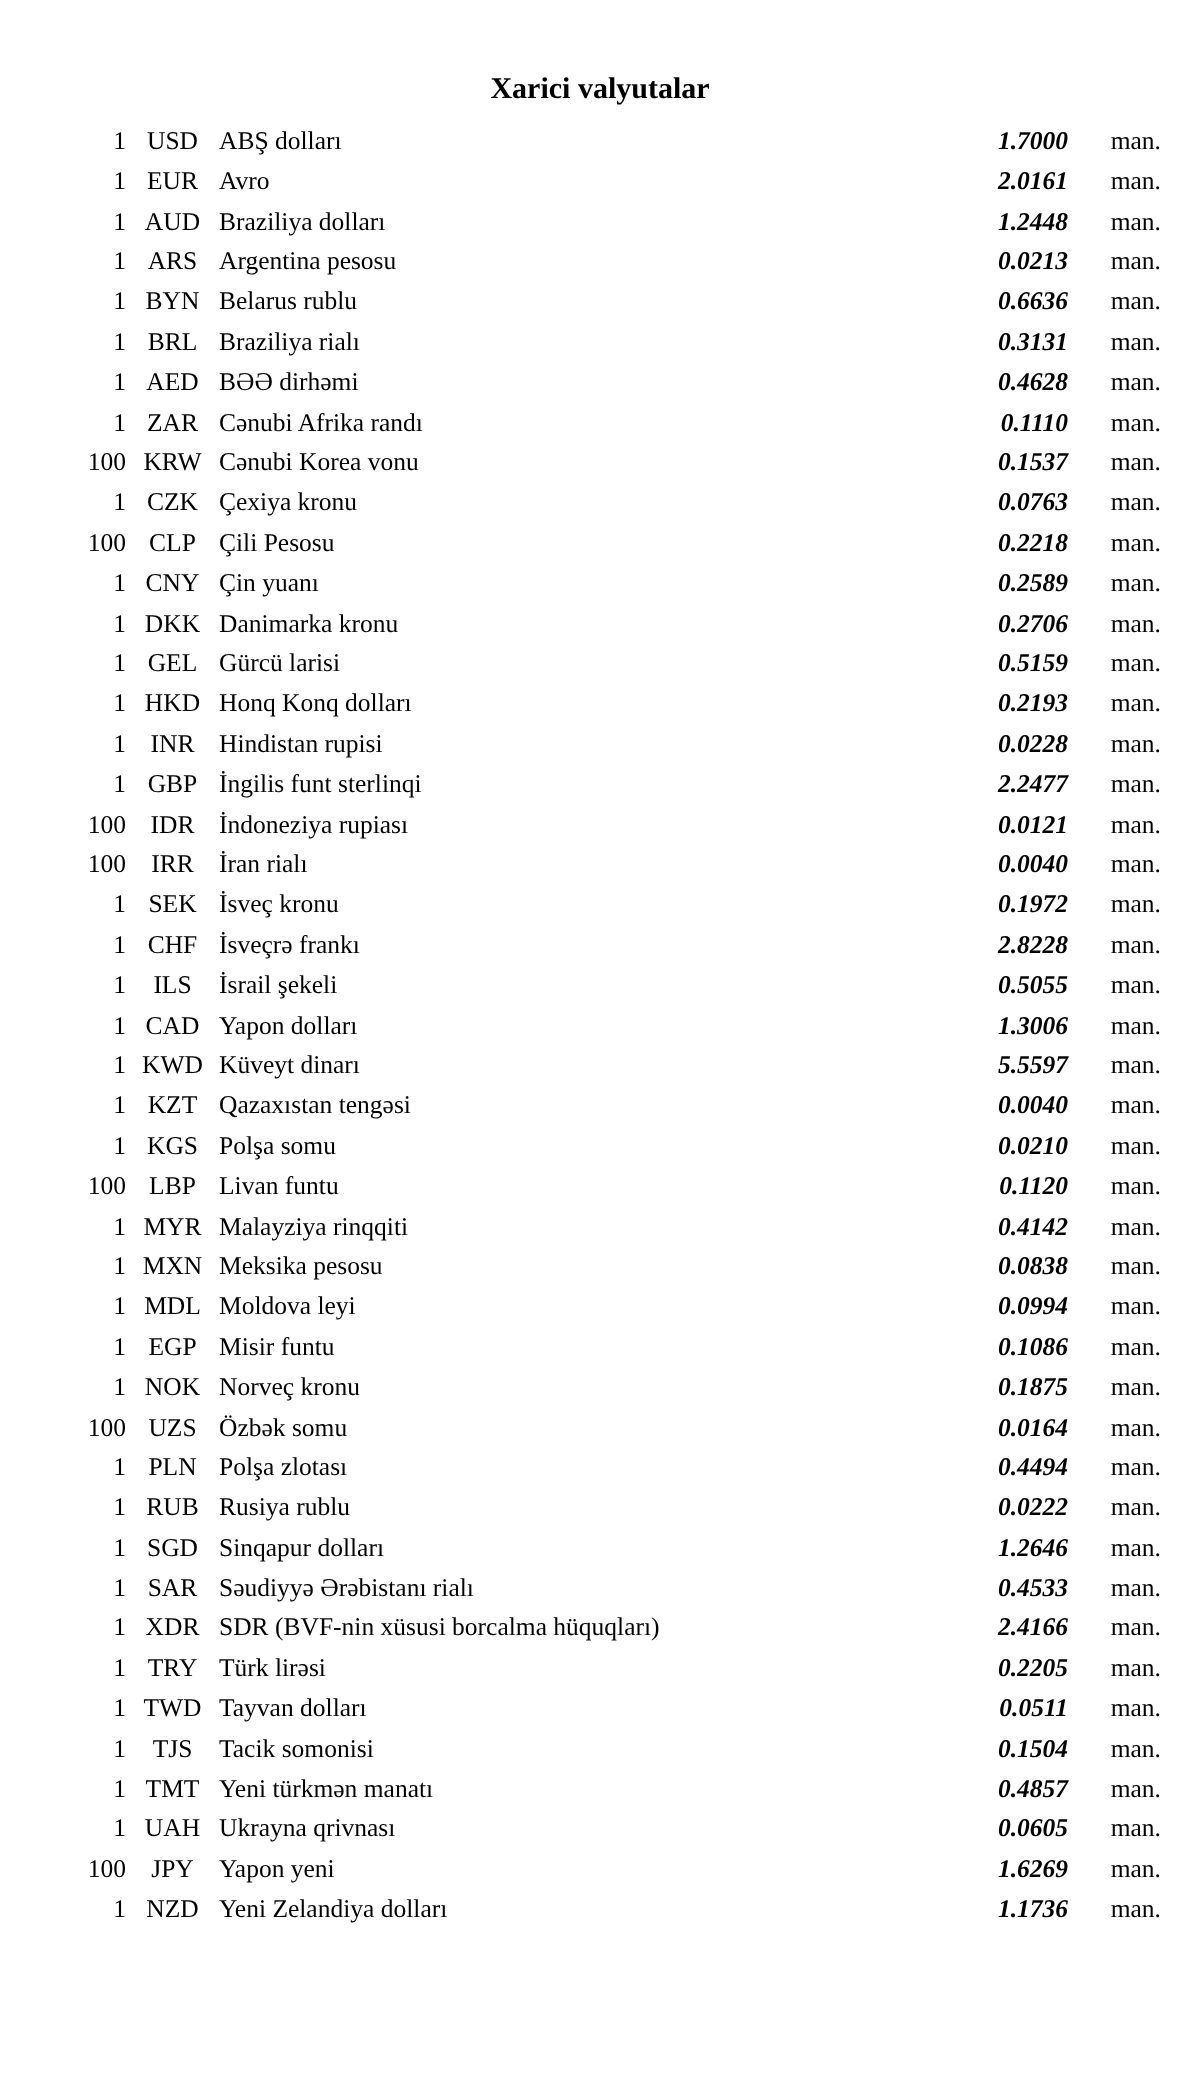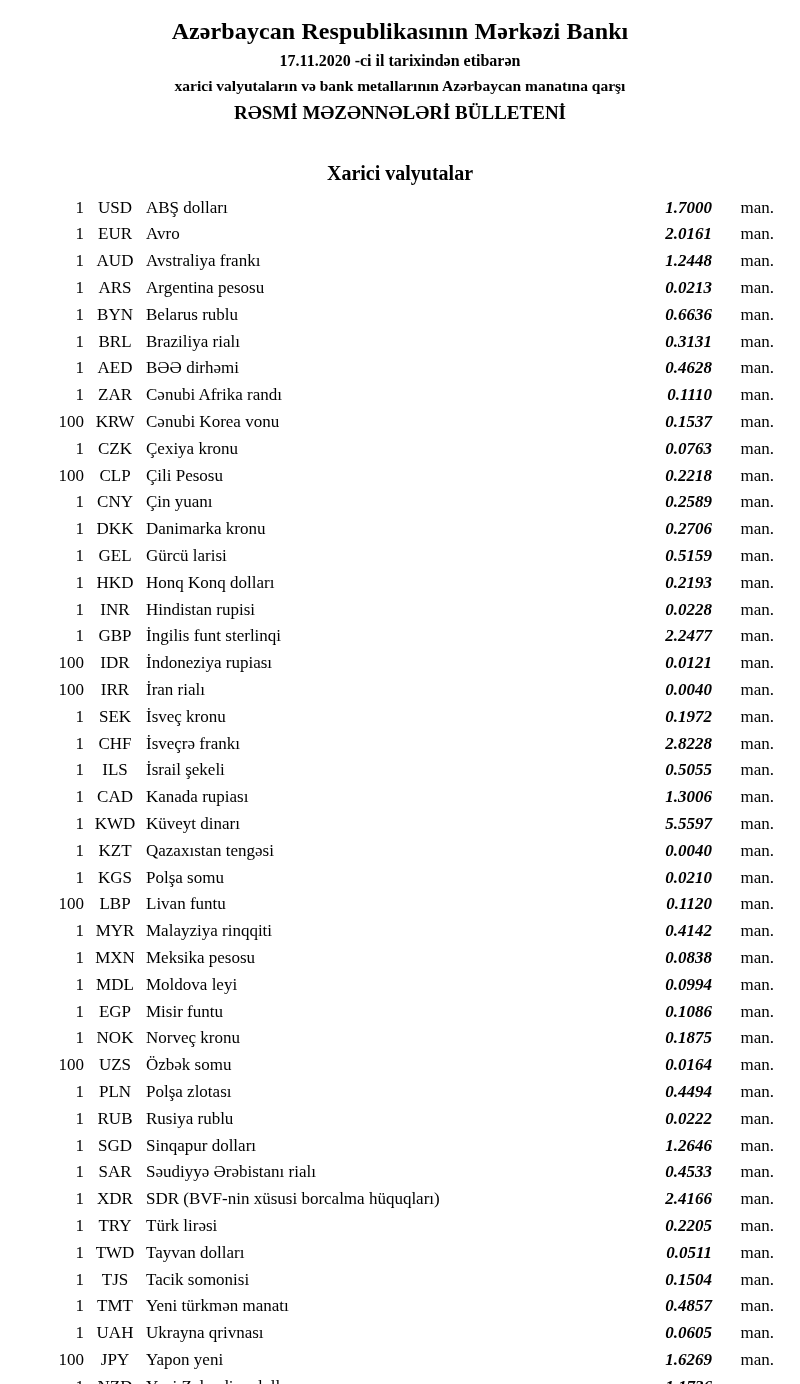--- a/index.html
+++ b/index.html
@@ -91,26 +91,20 @@
   }
   td.c-unit.tight {
     padding-left: 6px;
   }
 </style>
 </head>
 <body>
 
 <div class="page">
 
-  <div class="header">
-    <div class="title-main">Azərbaycan Respublikasının Mərkəzi Bankı</div>
-    <div class="title-date">17.11.2020 -ci il tarixindən etibarən</div>
-    <div class="title-sub">xarici valyutaların və bank metallarının Azərbaycan manatına qarşı</div>
-    <div class="title-bulletin">RƏSMİ MƏZƏNNƏLƏRİ BÜLLETENİ</div>
-  </div>
 
   <div class="section-title">Xarici valyutalar</div>
 
   <table class="rates">
     <tbody id="rates-body">
         <tr>
           <td class="c-amount">1</td>
           <td class="c-code">USD</td>
           <td class="c-name">ABŞ dolları</td>
           <td class="c-rate">1.7000</td>
@@ -119,21 +113,21 @@
         <tr>
           <td class="c-amount">1</td>
           <td class="c-code">EUR</td>
           <td class="c-name">Avro</td>
           <td class="c-rate">2.0161</td>
           <td class="c-unit">man.</td>
         </tr>
         <tr>
           <td class="c-amount">1</td>
           <td class="c-code">AUD</td>
-          <td class="c-name">Avstraliya frankı</td>
+          <td class="c-name">Braziliya dolları</td>
           <td class="c-rate">1.2448</td>
           <td class="c-unit">man.</td>
         </tr>
         <tr>
           <td class="c-amount">1</td>
           <td class="c-code">ARS</td>
           <td class="c-name">Argentina pesosu</td>
           <td class="c-rate">0.0213</td>
           <td class="c-unit">man.</td>
         </tr>
@@ -259,21 +253,21 @@
         <tr>
           <td class="c-amount">1</td>
           <td class="c-code">ILS</td>
           <td class="c-name">İsrail şekeli</td>
           <td class="c-rate">0.5055</td>
           <td class="c-unit">man.</td>
         </tr>
         <tr>
           <td class="c-amount">1</td>
           <td class="c-code">CAD</td>
-          <td class="c-name">Kanada rupiası</td>
+          <td class="c-name">Yapon dolları</td>
           <td class="c-rate">1.3006</td>
           <td class="c-unit">man.</td>
         </tr>
         <tr>
           <td class="c-amount">1</td>
           <td class="c-code">KWD</td>
           <td class="c-name">Küveyt dinarı</td>
           <td class="c-rate">5.5597</td>
           <td class="c-unit">man.</td>
         </tr>

